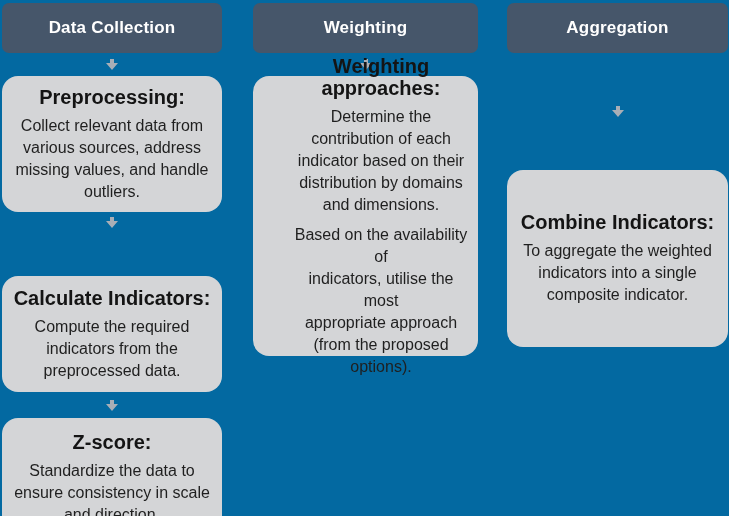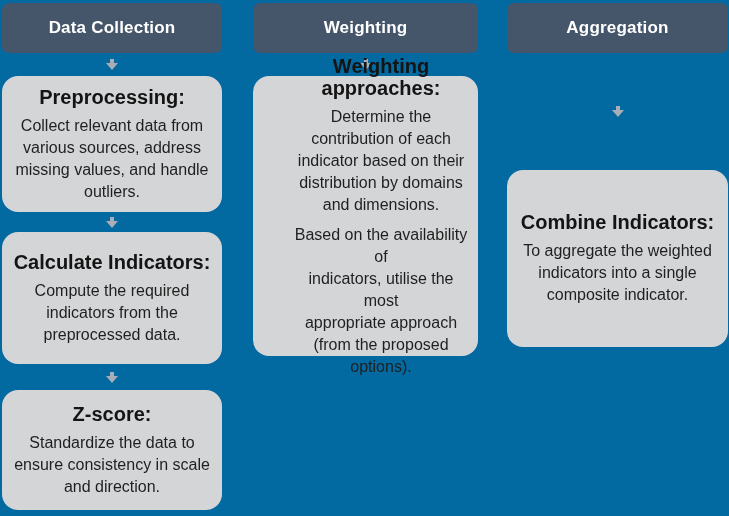--- a/index.html
+++ b/index.html
@@ -54,21 +54,21 @@
     background: #d4d5d7;
     border-radius: 16px;
     display: flex;
     flex-direction: column;
     justify-content: center;
     text-align: center;
     padding: 6px 8px;
     color: #1f1f1f;
   }
   .h-136 { height: 136px; }
-  .h-130 { height: 132px; }
+  .h-130 { height: 116px; margin-top: 44px; }
   .h-120 { height: 120px; }
   .h-280 { height: 280px; padding-left: 39px; }
   .h-177 { height: 177px; }
 
   .step-title {
     font-size: 20px;
     font-weight: bold;
     line-height: 22px;
     white-space: pre-line;
     color: #141414;

